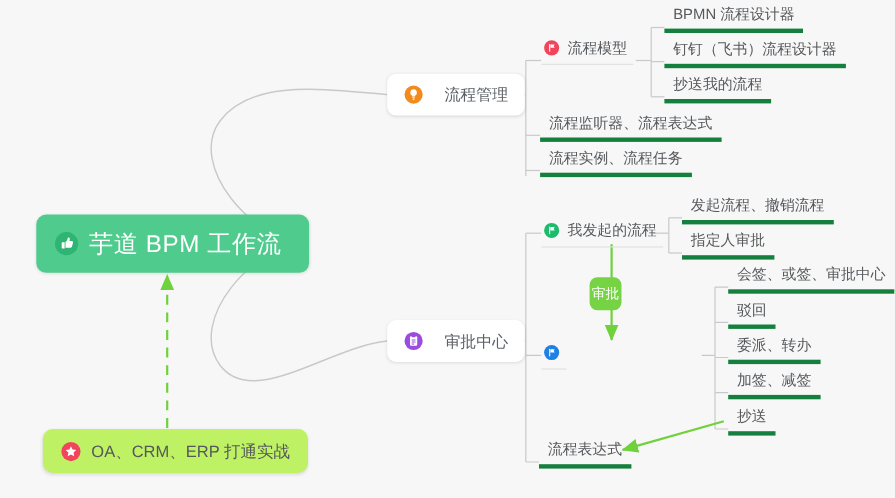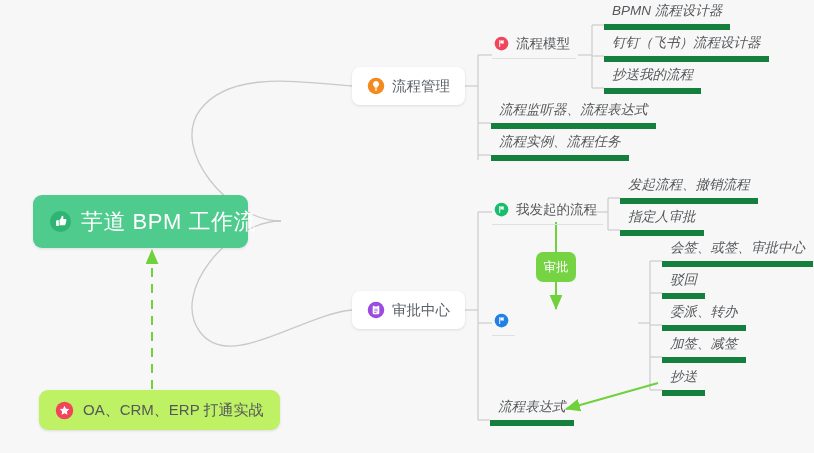--- a/index.html
+++ b/index.html
@@ -10,41 +10,41 @@
     overflow: hidden;
   }
   #canvas { position: relative; width: 814px; height: 453px; }
 
   svg.wires { position: absolute; left: 0; top: 0; width: 814px; height: 453px; pointer-events: none; }
 
   
   .root-node {
     position: absolute;
     left: 33px; top: 195px;
-    width: 215px; height: 53px;
+    width: 248px; height: 53px;
     background: #4ECB8D;
     border-radius: 9px;
     display: flex; align-items: center; gap: 9px;
     padding: 0 16px;
     box-shadow: 0 1px 3px rgba(0,0,0,0.10);
   }
   .root-label {
     color: #ffffff;
     font-size: 22px;
     letter-spacing: 0.5px;
     white-space: nowrap;
   }
 
   
   .branch-node {
     position: absolute;
     background: #ffffff;
     border-radius: 8px;
     height: 38px;
-    display: flex; align-items: center; gap: 7px;
+    display: flex; align-items: center; gap: 19px;
     padding: 0 15px;
     box-shadow: 0 1px 3px rgba(0,0,0,0.11);
   }
   .branch-label { font-size: 14.5px; color: #5a6168; white-space: nowrap; }
 
   
   .lvl2 {
     position: absolute;
     display: flex; align-items: center; gap: 7px;
     padding: 0 6px 4px 2px;
@@ -53,43 +53,43 @@
   }
   .lvl2-label { font-size: 13.5px; color: #56595c; white-space: nowrap; }
 
   
   .leaf {
     position: absolute;
     font-size: 13.5px;
     color: #56595c;
     white-space: nowrap;
     padding: 0 8px 4px 8px;
-    border-bottom: 6px solid #15803d;
+    border-bottom: 4px solid #15803d;
     height: 24px;
-    display: flex; align-items: flex-end; font-style: italic;
+    display: flex; align-items: flex-end;
   }
 
   
   .card-node {
     position: absolute;
     left: 39px; top: 390px;
     height: 40px;
     background: #bef264;
     border-radius: 9px;
     display: flex; align-items: center; gap: 9px;
     padding: 0 16px;
     box-shadow: 0 1px 3px rgba(0,0,0,0.11);
   }
   .card-label { font-size: 15px; color: #55585b; white-space: nowrap; }
 
   
   .chip {
     position: absolute;
     left: 536px; top: 252px;
-    width: 40px; height: 30px;
+    width: 29px; height: 30px;
     background: #76D344;
     border-radius: 7px;
     display: flex; align-items: center; justify-content: center;
   }
   .chip-label { color: #ffffff; font-size: 12.5px; white-space: nowrap; }
 
   .icon { flex: 0 0 auto; display: block; }
 </style>
 </head>
 <body>

